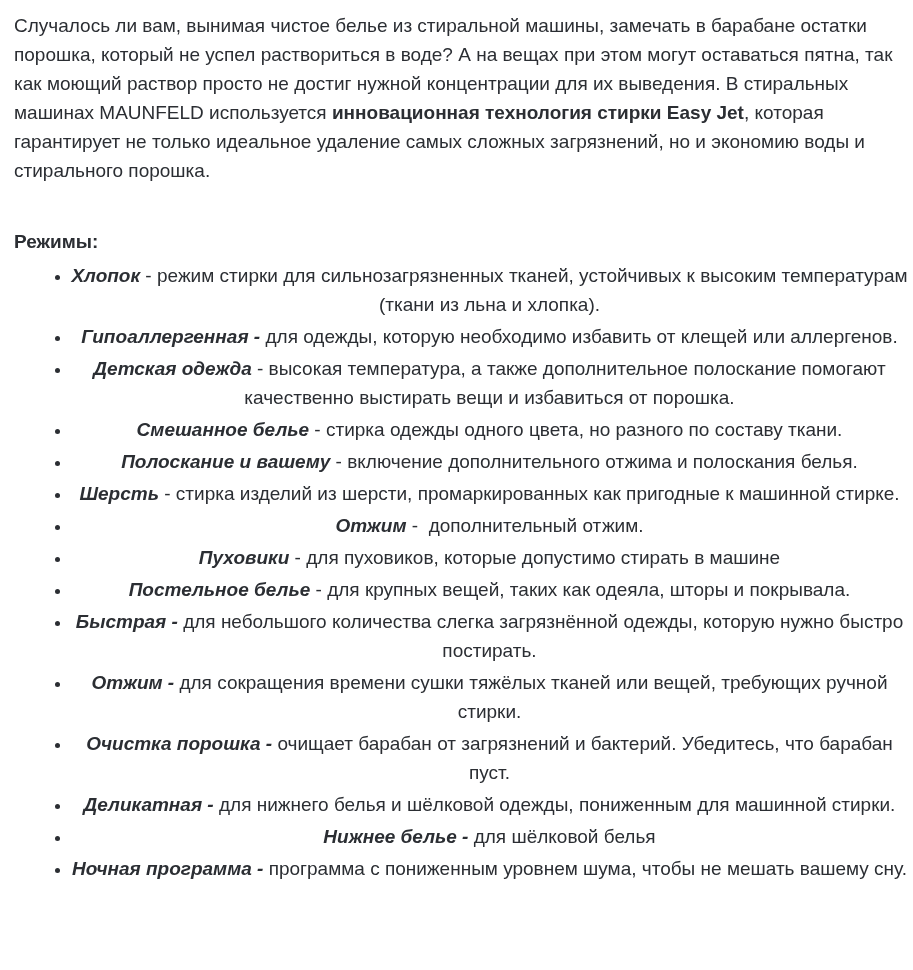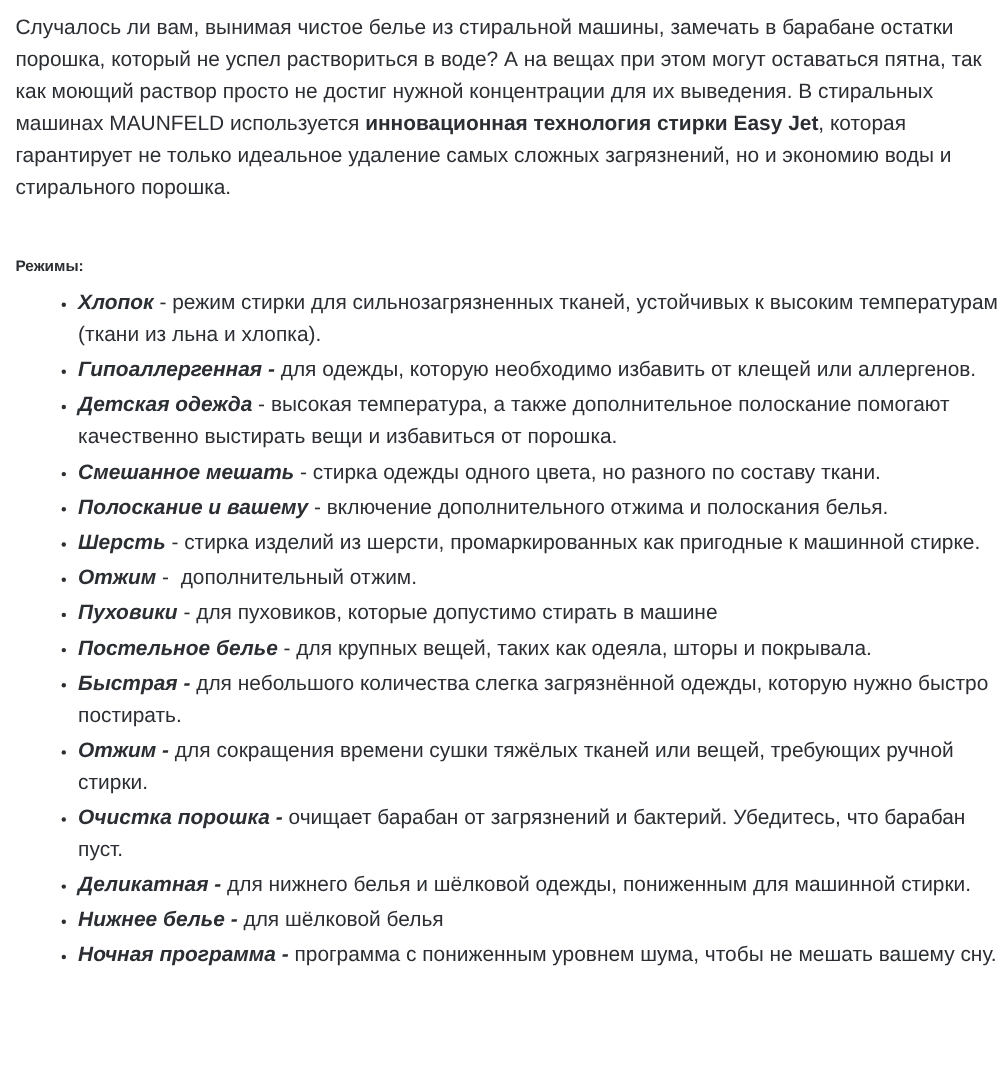--- a/index.html
+++ b/index.html
@@ -20,29 +20,30 @@
     padding: 11px 5px 20px 14px;
     box-sizing: border-box;
   }
   .intro {
     margin: 0 0 42px 0;
   }
   .intro-bold {
     font-weight: 700;
   }
   .modes-heading {
-    font-size: 14px;
+    font-size: 19px;
     font-weight: 700;
     line-height: 29px;
     margin: 0 0 5px 0;
   }
   ul.modes-list {
     margin: 0;
     padding: 0 0 0 57px;
     list-style: disc outside;
+    text-align: center;
   }
   ul.modes-list li {
     margin: 0 0 3px 0;
     padding: 0;
   }
   ul.modes-list li::marker {
     color: #2b2e33;
     font-size: 16px;
   }
   .mode-name {
@@ -59,21 +60,21 @@
 <div class="doc">
 
   <p class="intro"><span>Случалось ли вам, вынимая чистое белье из стиральной машины, замечать в барабане остатки порошка, который не успел раствориться в воде? А на вещах при этом могут оставаться пятна, так как моющий раствор просто не достиг нужной концентрации для их выведения. В стиральных машинах MAUNFELD используется </span><span class="intro-bold">инновационная технология стирки Easy Jet</span><span>, которая гарантирует не только идеальное удаление самых сложных загрязнений, но и экономию воды и стирального порошка.</span></p>
 
   <p class="modes-heading">Режимы:</p>
 
   <ul class="modes-list">
     <li><span class="mode-name">Хлопок</span><span class="mode-desc"> - режим стирки для сильнозагрязненных тканей, устойчивых к высоким температурам (ткани из льна и хлопка).</span></li>
     <li><span class="mode-name">Гипоаллергенная -</span><span class="mode-desc"> для одежды, которую необходимо избавить от клещей или аллергенов.</span></li>
     <li><span class="mode-name">Детская одежда</span><span class="mode-desc"> - высокая температура, а также дополнительное полоскание помогают качественно выстирать вещи и избавиться от порошка.</span></li>
-    <li><span class="mode-name">Смешанное мешать</span><span class="mode-desc"> - стирка одежды одного цвета, но разного по составу ткани.</span></li>
+    <li><span class="mode-name">Смешанное белье</span><span class="mode-desc"> - стирка одежды одного цвета, но разного по составу ткани.</span></li>
     <li><span class="mode-name">Полоскание и вашему</span><span class="mode-desc"> - включение дополнительного отжима и полоскания белья.</span></li>
     <li><span class="mode-name">Шерсть</span><span class="mode-desc"> - стирка изделий из шерсти, промаркированных как пригодные к машинной стирке.</span></li>
     <li><span class="mode-name">Отжим</span><span class="mode-desc"> -  дополнительный отжим.</span></li>
     <li><span class="mode-name">Пуховики</span><span class="mode-desc"> - для пуховиков, которые допустимо стирать в машине</span></li>
     <li><span class="mode-name">Постельное белье</span><span class="mode-desc"> - для крупных вещей, таких как одеяла, шторы и покрывала.</span></li>
     <li><span class="mode-name">Быстрая -</span><span class="mode-desc"> для небольшого количества слегка загрязнённой одежды, которую нужно быстро постирать.</span></li>
     <li><span class="mode-name">Отжим -</span><span class="mode-desc"> для сокращения времени сушки тяжёлых тканей или вещей, требующих ручной стирки.</span></li>
     <li><span class="mode-name">Очистка порошка -</span><span class="mode-desc"> очищает барабан от загрязнений и бактерий. Убедитесь, что барабан пуст.</span></li>
     <li><span class="mode-name">Деликатная -</span><span class="mode-desc"> для нижнего белья и шёлковой одежды, пониженным для машинной стирки.</span></li>
     <li><span class="mode-name">Нижнее белье -</span><span class="mode-desc"> для шёлковой белья</span></li>

